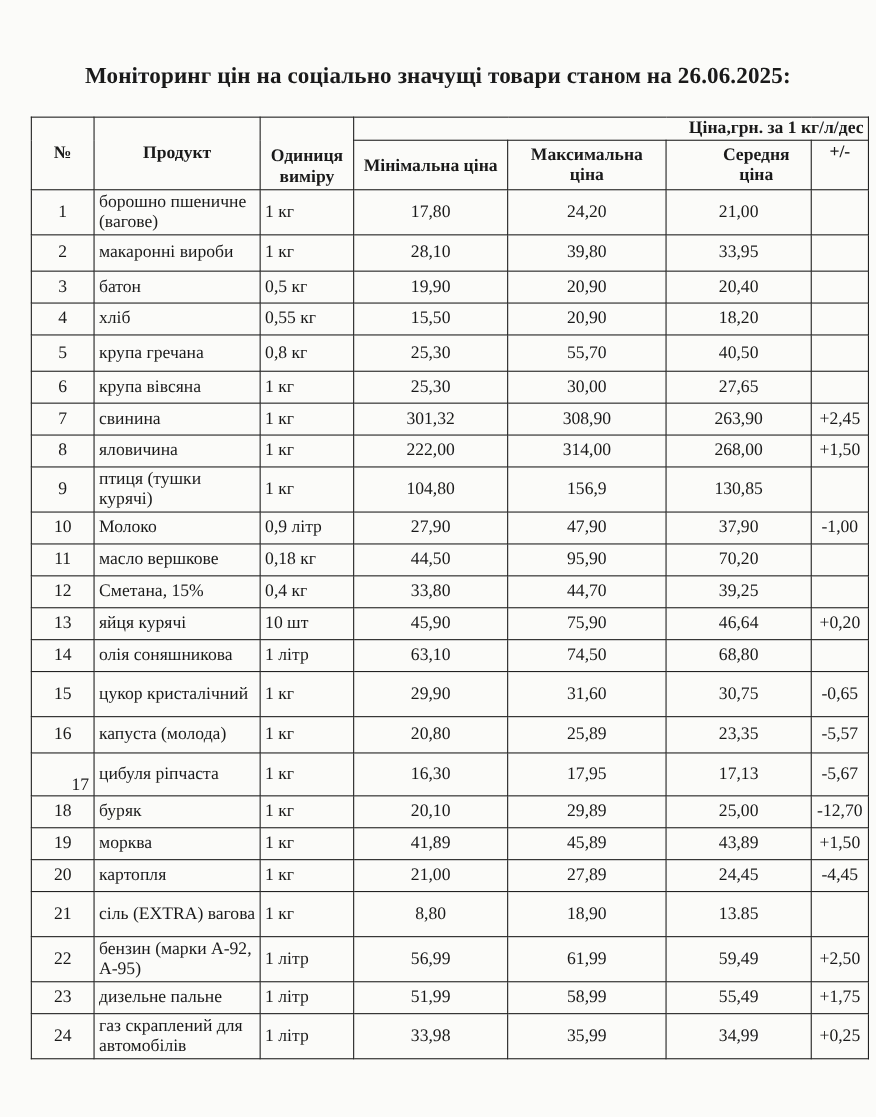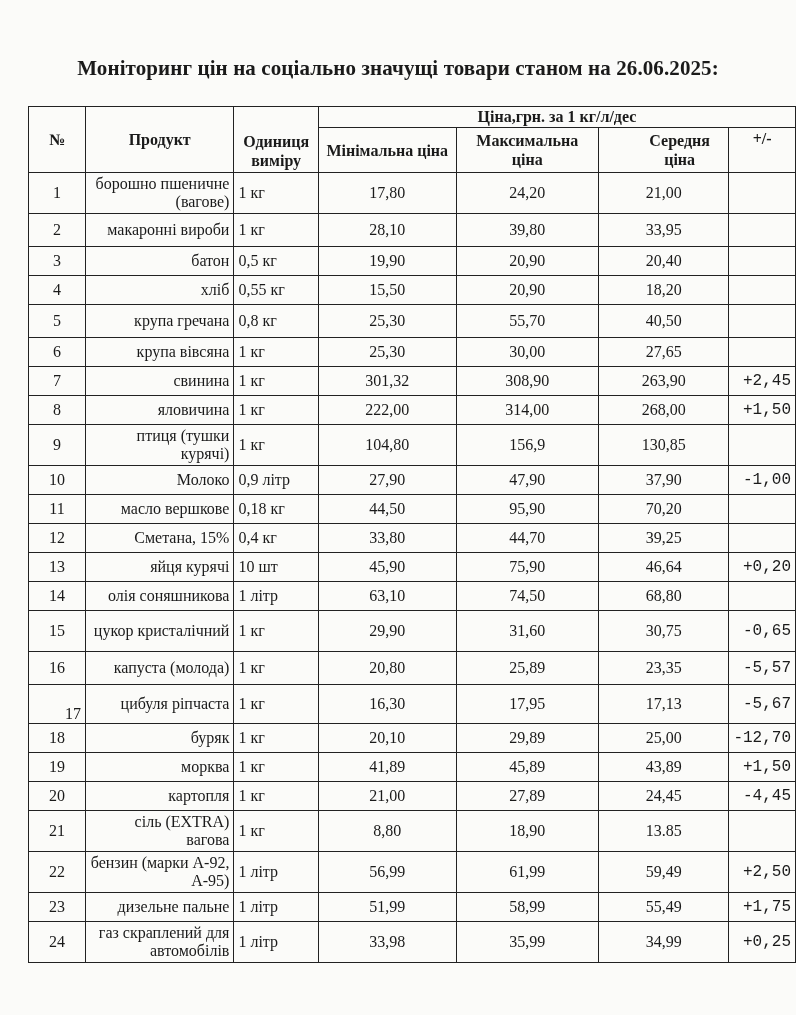--- a/index.html
+++ b/index.html
@@ -26,27 +26,27 @@
     table-layout: fixed;
     font-size: 16px;
   }
   table.prices td, table.prices th {
     border: 1.5px solid #222;
     padding: 0 4px;
     vertical-align: middle;
     line-height: 18px;
   }
   th { font-weight: bold; text-align: center; font-size: 16px; }
-  th.group { padding-right: 40px; height: 20px; }
+  th.group { text-align: right; padding-right: 40px; height: 20px; }
   th.num { vertical-align: middle; }
   .c-num { text-align: center; }
-  .c-prod { text-align: right; padding-left: 6px; }
+  .c-prod { text-align: left; padding-left: 6px; }
   .c-unit { text-align: left; }
   .c-val { text-align: center; }
-  .c-chg { text-align: right; padding-right: 4px; font-family: Liberation Mono, monospace; }
+  .c-chg { text-align: center; padding-right: 4px; }
   tr.r1 td { height: 40px; }
   tr.r2 td { height: 32px; }
   tr.r3 td { height: 28px; }
   tr.r17 td { height: 38px; }
   tr.r17 td.c-num { vertical-align: bottom; padding-left: 36px; }
   td.top { vertical-align: top; padding-top: 3px; }
 </style>
 </head>
 <body>
 

